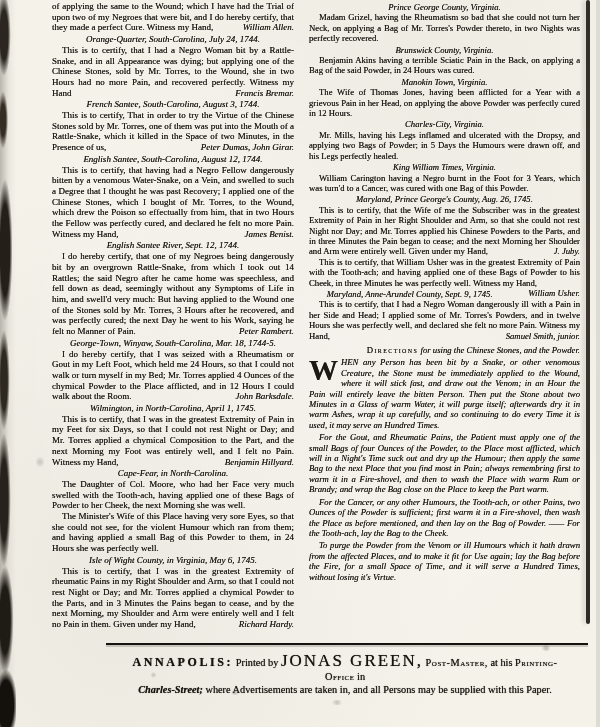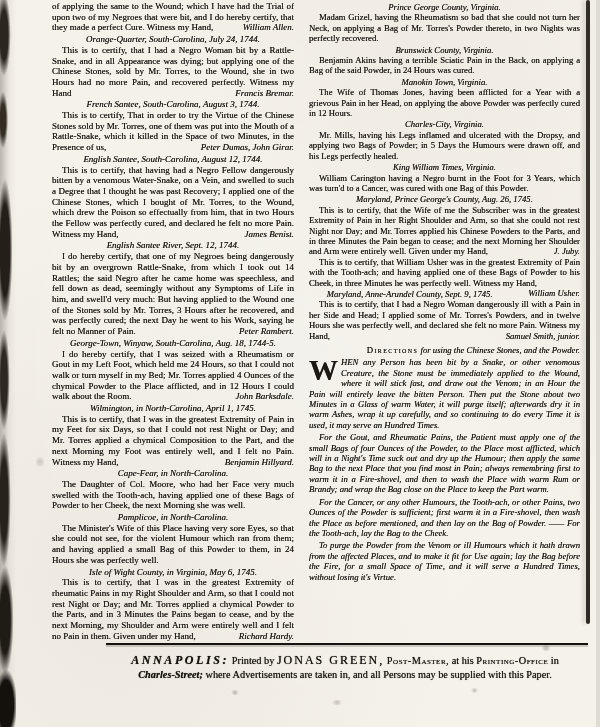--- a/index.html
+++ b/index.html
@@ -73,22 +73,22 @@
   .footer { position:absolute; left:0; right:0; top:643px; }
   .footer-rule {
     margin:0 8px 0 106px; height:2px; background:#16130f;
     box-shadow:0 2px 0 rgba(22,19,15,0.18);
   }
   .imprint {
     margin:9px 24px 0 118px; text-align:center;
     font-size:10.3px; line-height:13.5px; color:#17140f;
     text-shadow:0 0 0.7px rgba(23,20,15,0.8);
   }
-  .imprint .city   { font-style:italic; font-weight:bold; letter-spacing:2.6px; font-size:12px; }
-  .imprint .printer{ letter-spacing:2px; font-size:12px; }
+  .imprint .city   { font-weight:bold; letter-spacing:2.6px; font-size:12px; }
+  .imprint .printer{ letter-spacing:2px; font-size:17px; }
   .imprint .postmaster, .imprint .office { font-variant:small-caps; letter-spacing:0.5px; }
   .imprint .street { font-style:italic; font-weight:bold; }
 </style>
 </head>
 <body>
 
 <div class="page">
 
   <div class="binding-strip"></div>
   <div class="edge-line"></div>
@@ -104,27 +104,26 @@
     <div class="col col-left">
       <p class="bpar noindent"><span>of applying the same to the Wound; which I have had the Trial of upon two of my Negroes that were bit, and I do hereby certify, that they made a perfect Cure.  Witness my Hand,</span><span class="sig">William Allen.</span></p>
       <p class="dateline">Orange-Quarter, South-Carolina, July 24, 1744.</p>
       <p class="bpar"><span>This is to certify, that I had a Negro Woman bit by a Rattle-Snake, and in all Appearance was dying; but applying one of the Chinese Stones, sold by Mr. Torres, to the Wound, she in two Hours had no more Pain, and recovered perfectly.  Witness my Hand</span><span class="sig">Francis Bremar.</span></p>
       <p class="dateline">French Santee, South-Carolina, August 3, 1744.</p>
       <p class="bpar"><span>This is to certify, That in order to try the Virtue of the Chinese Stones sold by Mr. Torres, one of them was put into the Mouth of a Rattle-Snake, which it killed in the Space of two Minutes, in the Presence of us,</span><span class="sig">Peter Dumas, John Girar.</span></p>
       <p class="dateline">English Santee, South-Carolina, August 12, 1744.</p>
       <p class="bpar"><span>This is to certify, that having had a Negro Fellow dangerously bitten by a venomous Water-Snake, on a Vein, and swelled to such a Degree that I thought he was past Recovery; I applied one of the Chinese Stones, which I bought of Mr. Torres, to the Wound, which drew the Poison so effectually from him, that in two Hours the Fellow was perfectly cured, and declared he felt no more Pain.  Witness my Hand,</span><span class="sig">James Benist.</span></p>
       <p class="dateline">English Santee River, Sept. 12, 1744.</p>
       <p class="bpar"><span>I do hereby certify, that one of my Negroes being dangerously bit by an overgrown Rattle-Snake, from which I took out 14 Rattles; the said Negro after he came home was speechless, and fell down as dead, seemingly without any Symptoms of Life in him, and swell'd very much: But having applied to the Wound one of the Stones sold by Mr. Torres, 3 Hours after he recovered, and was perfectly cured; the next Day he went to his Work, saying he felt no Manner of Pain.</span><span class="sig">Peter Rambert.</span></p>
-      <p class="dateline">George-Town, Winyaw, South-Carolina, Aug. 18, 1744-5.</p>
+      <p class="dateline">George-Town, Winyaw, South-Carolina, Mar. 18, 1744-5.</p>
       <p class="bpar"><span>I do hereby certify, that I was seized with a Rheumatism or Gout in my Left Foot, which held me 24 Hours, so that I could not walk or turn myself in my Bed; Mr. Torres applied 4 Ounces of the chymical Powder to the Place afflicted, and in 12 Hours I could walk about the Room.</span><span class="sig">John Barksdale.</span></p>
       <p class="dateline">Wilmington, in North-Carolina, April 1, 1745.</p>
       <p class="bpar"><span>This is to certify, that I was in the greatest Extremity of Pain in my Feet for six Days, so that I could not rest Night or Day; and Mr. Torres applied a chymical Composition to the Part, and the next Morning my Foot was entirely well, and I felt no Pain.  Witness my Hand,</span><span class="sig">Benjamin Hillyard.</span></p>
       <p class="dateline">Cape-Fear, in North-Carolina.</p>
       <p class="bpar"><span>The Daughter of Col. Moore, who had her Face very much swelled with the Tooth-ach, having applied one of these Bags of Powder to her Cheek, the next Morning she was well.</span></p>
-      <p class="dateline">Pamplicoe, in North-Carolina.</p>
       <p class="bpar"><span>The Minister's Wife of this Place having very sore Eyes, so that she could not see, for the violent Humour which ran from them; and having applied a small Bag of this Powder to them, in 24 Hours she was perfectly well.</span></p>
       <p class="dateline">Isle of Wight County, in Virginia, May 6, 1745.</p>
       <p class="bpar"><span>This is to certify, that I was in the greatest Extremity of rheumatic Pains in my Right Shoulder and Arm, so that I could not rest Night or Day; and Mr. Torres applied a chymical Powder to the Parts, and in 3 Minutes the Pains began to cease, and by the next Morning, my Shoulder and Arm were entirely well and I felt no Pain in them.  Given under my Hand,</span><span class="sig">Richard Hardy.</span></p>
     </div>
 
     <div class="col col-right">
       <p class="dateline">Prince George County, Virginia.</p>
       <p class="bpar"><span>Madam Grizel, having the Rheumatism so bad that she could not turn her Neck, on applying a Bag of Mr. Torres's Powder thereto, in two Nights was perfectly recovered.</span></p>
       <p class="dateline">Brunswick County, Virginia.</p>
       <p class="bpar"><span>Benjamin Akins having a terrible Sciatic Pain in the Back, on applying a Bag of the said Powder, in 24 Hours was cured.</span></p>

